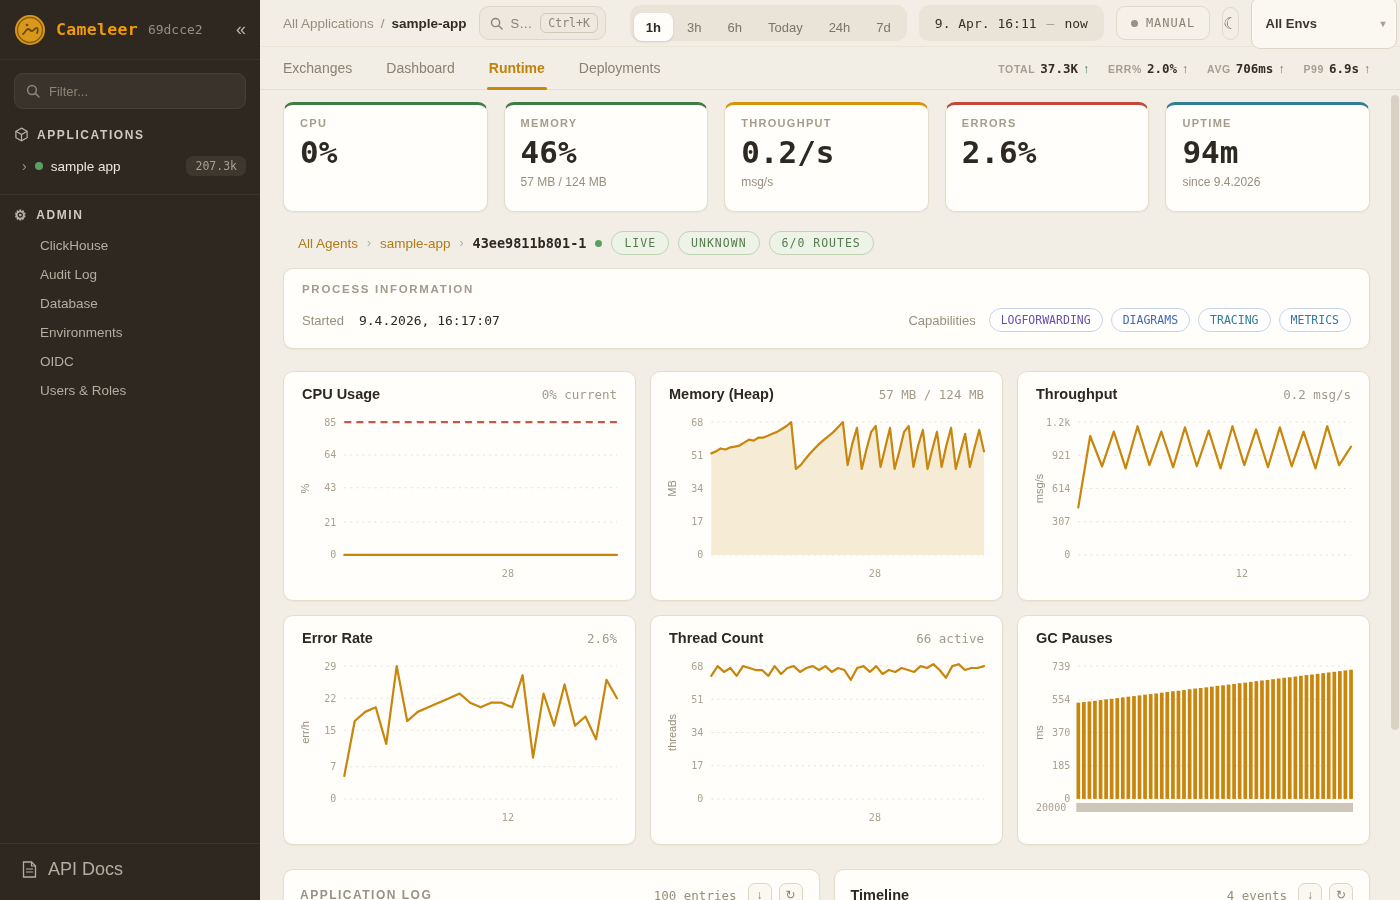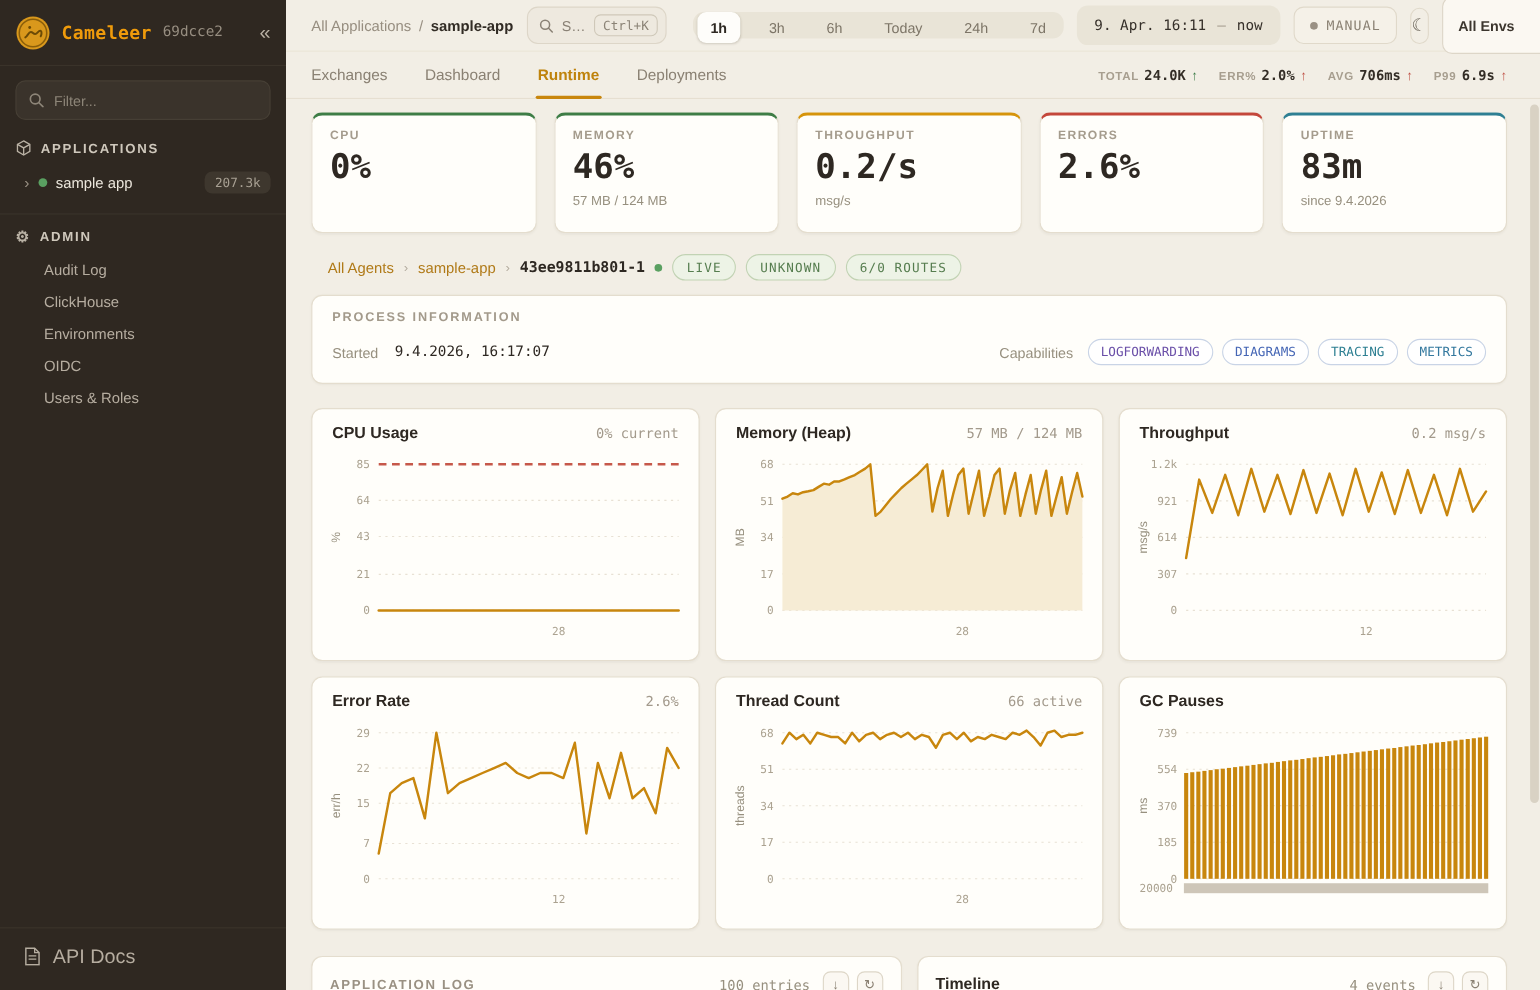--- a/index.html
+++ b/index.html
@@ -28,21 +28,21 @@
   .api-docs { display:flex; align-items:center; gap:11px; padding:15px 14px 20px 22px; color:#b6ada0; font-size:18px; border-top:1px solid #3b342b; }
 
   
   .main { flex:1; min-width:0; display:flex; flex-direction:column; position:relative; }
   .topbar { height:47px; display:flex; align-items:center; gap:12px; padding:0 10px 0 23px; border-bottom:1px solid #ebe5d8; flex-shrink:0; }
   .breadcrumb { display:flex; align-items:center; gap:7px; font-size:13.5px; color:#978e80; white-space:nowrap; }
   .bc-cur { color:#322c25; font-weight:700; }
   .searchbox { height:34px; background:#eee9df; border:1px solid #ddd6c8; border-radius:10px; display:flex; align-items:center; gap:8px; padding:0 7px 0 10px; color:#8a8276; font-size:13px; }
   .searchbox kbd { border:1px solid #cfc8b9; border-radius:6px; padding:2px 7px; font:11.5px "DejaVu Sans Mono", monospace; color:#8b8376; }
   .vdiv { width:1px; height:24px; background:#ddd6c8; }
-  .range-group { height:24px; background:#e9e4d7; border-radius:10px; display:flex; align-items:flex-start; padding:0 4px; gap:14px; }
+  .range-group { height:36px; background:#e9e4d7; border-radius:10px; display:flex; align-items:flex-end; padding:0 4px; gap:2px; }
   .range-btn { height:28px; padding:0 12px; border-radius:8px; font-size:13px; color:#7d7567; display:flex; align-items:center; cursor:default; }
   .range-btn.active { background:#fefdfa; color:#2e2922; font-weight:700; box-shadow:0 1px 2px rgba(60,50,30,.18); }
   .date-pill { height:36px; background:#e9e4d7; border-radius:10px; display:flex; align-items:center; gap:10px; padding:0 16px; font:13px "DejaVu Sans Mono", monospace; color:#36302a; white-space:nowrap; }
   .date-sep { color:#a39a8c; }
   .manual-btn { height:34px; padding:0 14px; background:#f5f1e8; border:1px solid #e0d9ca; border-radius:9px; display:flex; gap:8px; align-items:center; font:12px "DejaVu Sans Mono", monospace; letter-spacing:1px; color:#8a8173; }
   .manual-dot { width:7px; height:7px; border-radius:50%; background:#9a9184; }
   .moon-btn { width:33px; height:33px; border:1px solid #e0d9ca; border-radius:10px; display:flex; align-items:center; justify-content:center; color:#6b655a; font-size:16px; background:transparent; }
   .env-select { height:52px; min-width:146px; background:#fbf8f2; border:1px solid #ddd6c8; border-radius:9px; display:flex; align-items:center; padding:0 10px 0 14px; font-size:13px; font-weight:700; color:#3c362e; gap:8px; }
   .env-caret { margin-left:auto; color:#a9a093; font-size:10px; }
 
@@ -151,22 +151,23 @@
       <span class="app-badge">207.3k</span>
     </div>
 
     <div class="side-divider"></div>
 
     <div class="section-header">
       <span class="s-icon" style="font-size:14px">⚙</span>
       <span>ADMIN</span>
     </div>
 
+    <div class="admin-item">ClickHouse</div>
     <div class="admin-item">Audit Log</div>
-    <div class="admin-item">ClickHouse</div>
+    <div class="admin-item">Database</div>
     <div class="admin-item">Environments</div>
     <div class="admin-item">OIDC</div>
     <div class="admin-item">Users &amp; Roles</div>
 
     <div class="side-spacer"></div>
 
     <div class="api-docs">
       <span style="display:flex">
         <svg width="15" height="17" viewBox="0 0 15 17">
             <path d="M1.5 1h8l4 4v11h-12z" fill="none" stroke="#b6ada0" stroke-width="1.3"></path>
@@ -224,21 +225,21 @@
     </div>
 
     <div class="tabsrow">
       <span class="tab">Exchanges</span>
       <span class="tab">Dashboard</span>
       <span class="tab active">Runtime</span>
       <span class="tab">Deployments</span>
       <div class="tab-stats">
         <span class="stat">
           <span class="stat-label">TOTAL</span>
-          <span class="stat-value">24.0K</span>
+          <span class="stat-value">37.3K</span>
           <span class="stat-arrow" style="color: rgb(63, 125, 74);">↑</span>
         </span>
         <span class="stat">
           <span class="stat-label">ERR%</span>
           <span class="stat-value">2.0%</span>
           <span class="stat-arrow" style="color: rgb(191, 80, 69);">↑</span>
         </span>
         <span class="stat">
           <span class="stat-label">AVG</span>
           <span class="stat-value">706ms</span>
@@ -270,21 +271,21 @@
           <div class="mcard-value">0.2/s</div>
           <div class="mcard-sub">msg/s</div>
         </div>
         <div class="mcard" style="--accent: #c4473b;">
           <div class="mcard-label">ERRORS</div>
           <div class="mcard-value">2.6%</div>
           <div class="mcard-sub"></div>
         </div>
         <div class="mcard" style="--accent: #2e7f93;">
           <div class="mcard-label">UPTIME</div>
-          <div class="mcard-value">83m</div>
+          <div class="mcard-value">94m</div>
           <div class="mcard-sub">since 9.4.2026</div>
         </div>
       </div>
 
       <div class="agent-bar">
         <span class="agent-link">All Agents</span>
         <span class="agent-chev">›</span>
         <span class="agent-link">sample-app</span>
         <span class="agent-chev">›</span>
         <span class="agent-id">43ee9811b801-1</span>

